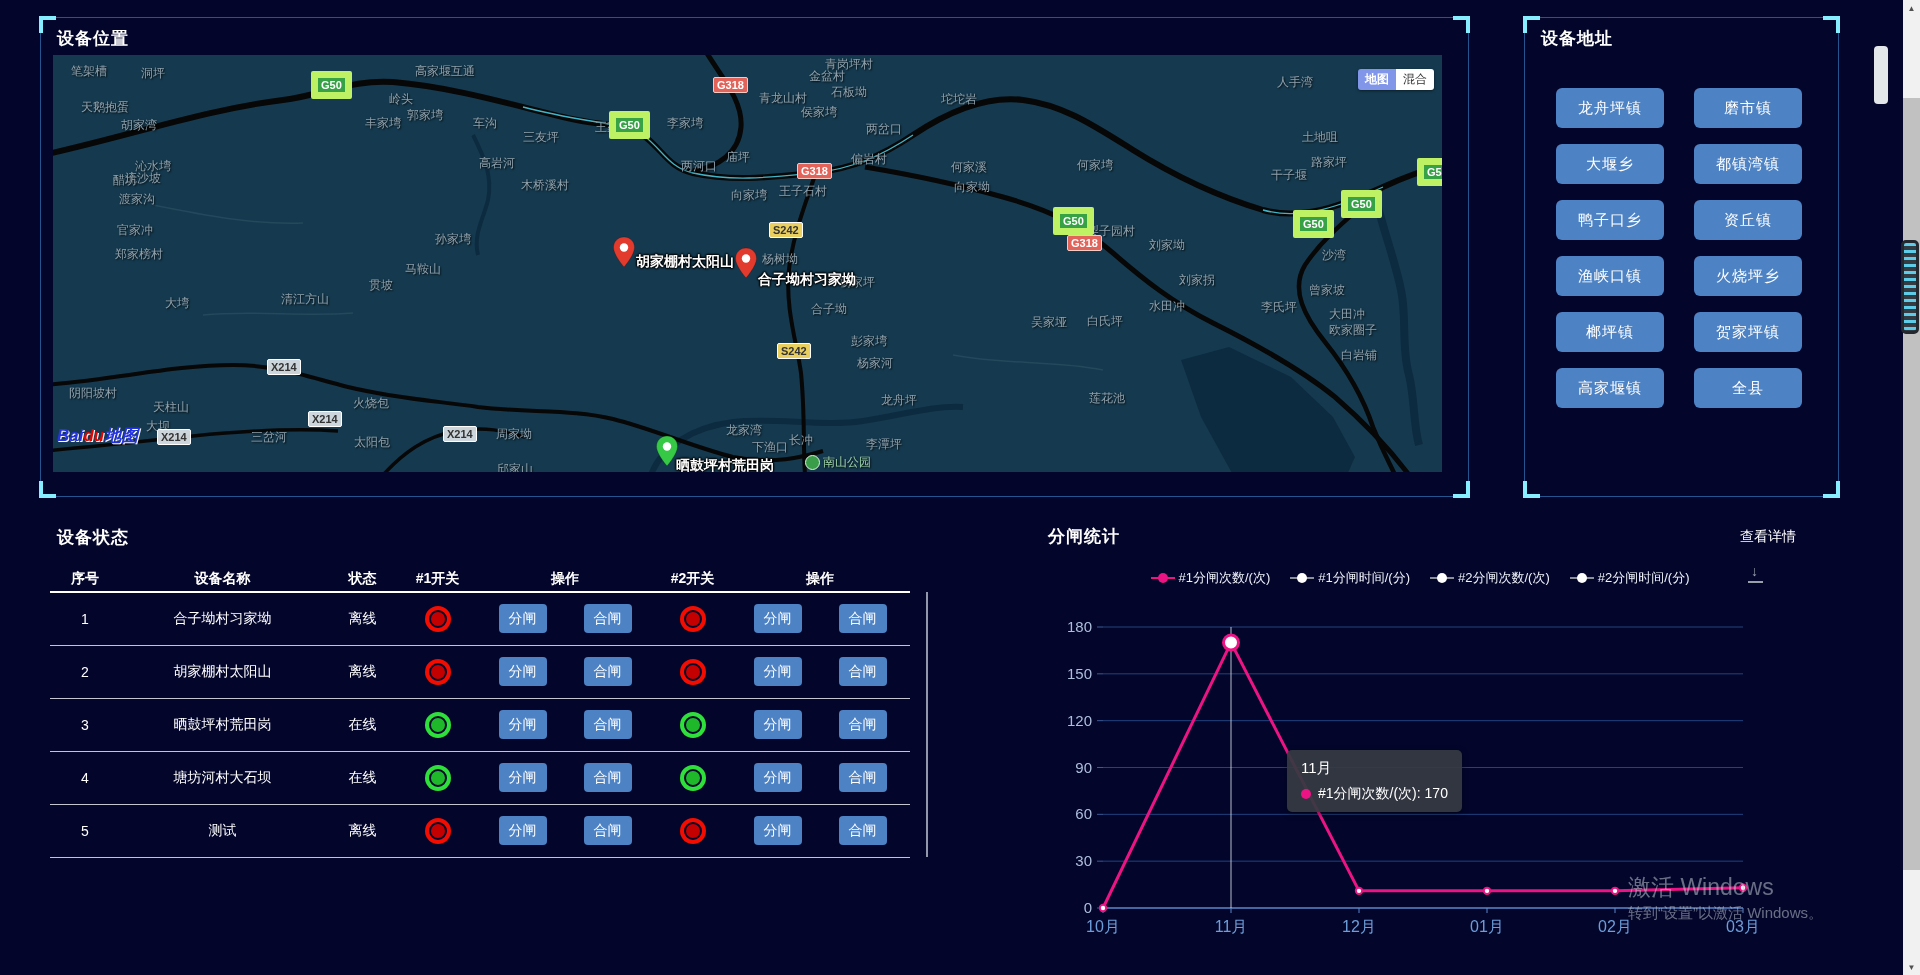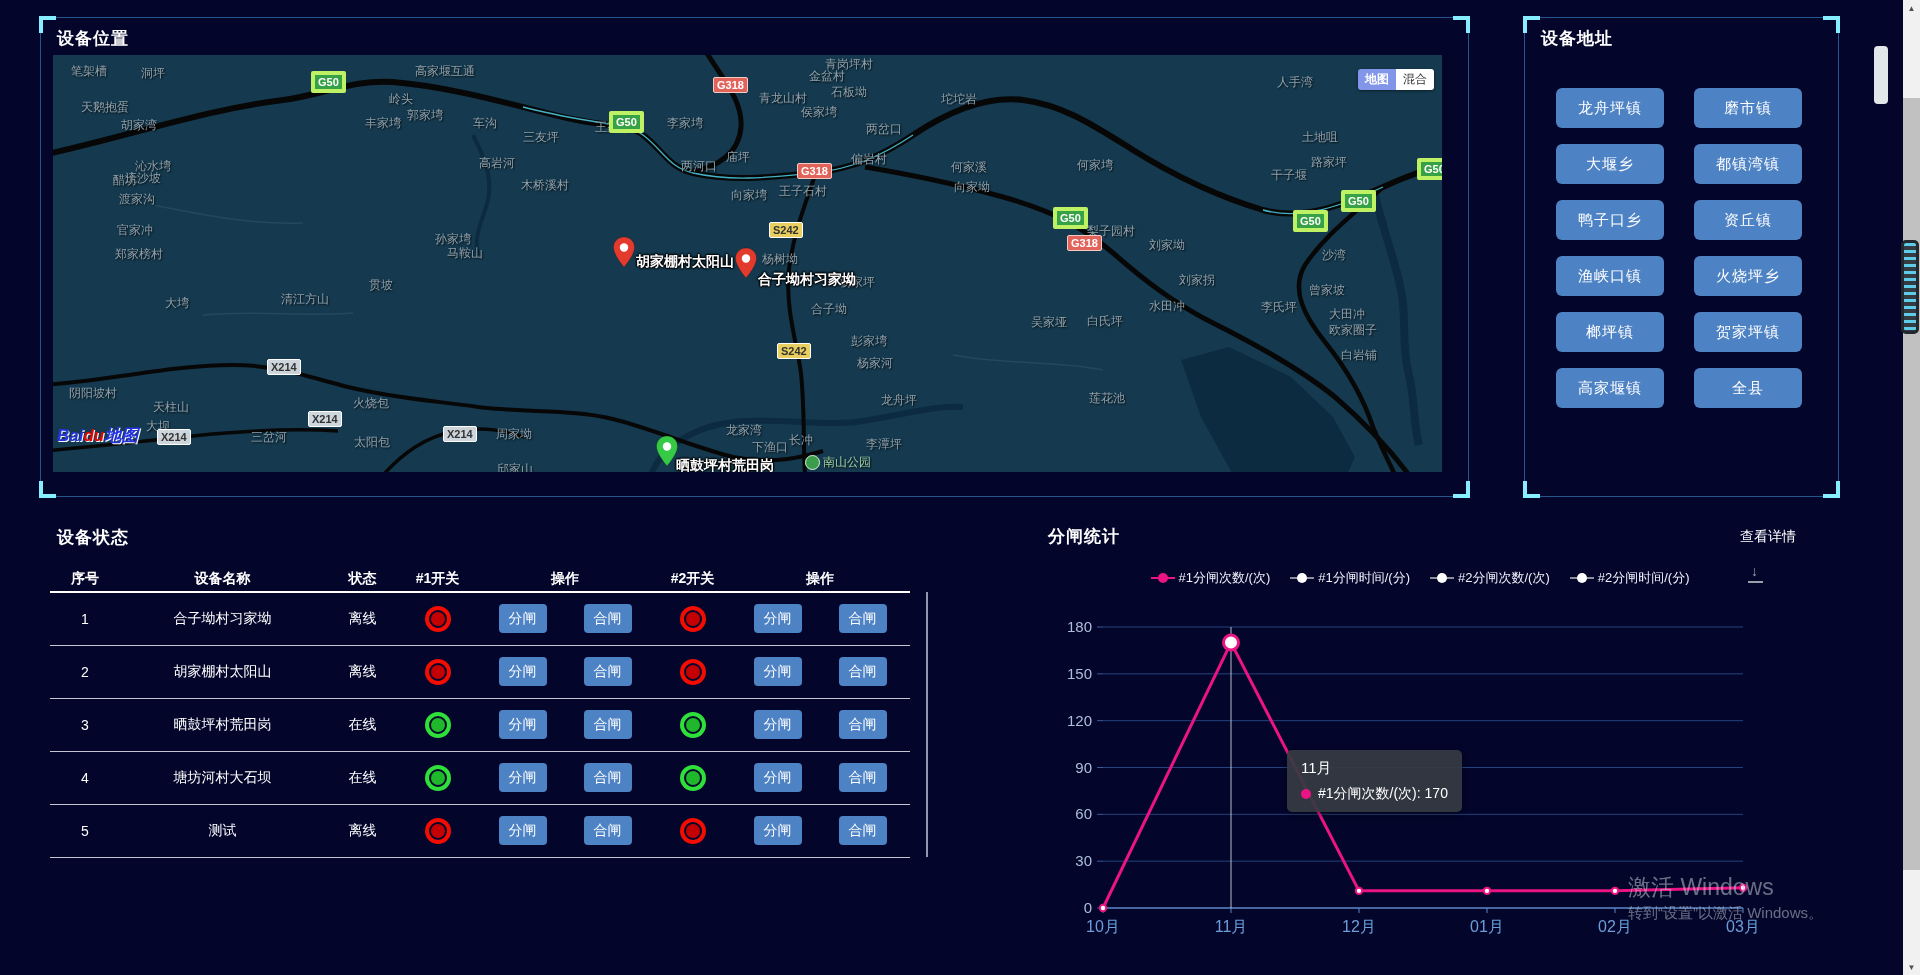--- a/index.html
+++ b/index.html
@@ -12,21 +12,21 @@
   .corner.bl{left:-2px;bottom:-2px;border-left:4px solid #86eeff;border-bottom:4px solid #86eeff;}
   .corner.br{right:-2px;bottom:-2px;border-right:4px solid #86eeff;border-bottom:4px solid #86eeff;}
   .panel-title{position:absolute;left:16px;top:9px;font-size:17px;font-weight:bold;color:#fff;letter-spacing:1px;}
   .section-title{position:absolute;font-size:17px;font-weight:bold;color:#fff;letter-spacing:1px;}
 
   
   .map{position:absolute;left:12px;top:37px;width:1389px;height:417px;background:#153a4f;overflow:hidden;}
   .map svg.roads{position:absolute;left:0;top:0;}
   .map-label{position:absolute;font-size:12px;color:#90a1ac;white-space:nowrap;text-shadow:1px 1px 2px rgba(0,0,0,.9);}
   .badge{position:absolute;font-size:11px;font-weight:bold;padding:0 3px;border-radius:2px;line-height:14px;white-space:nowrap;}
-  .badge.g{background:#37a146;color:#fff;border:4px solid #bef264;}
+  .badge.g{background:#37a146;color:#fff;border:7px solid #bef264;}
   .badge.r{background:#e2635a;color:#fff;border:1px solid #f3cbc5;}
   .badge.y{background:#e9cf5f;color:#333;border:1px solid #fff;}
   .badge.w{background:rgba(225,232,235,.9);color:#333;border:1px solid #fff;}
   .pin{position:absolute;width:24px;height:32px;z-index:5;}
   .pin-label{position:absolute;font-size:14px;font-weight:bold;color:#fff;white-space:nowrap;z-index:6;
     text-shadow:-1px 0 2px #000,1px 0 2px #000,0 -1px 2px #000,0 1px 2px #000;}
   .map-type{position:absolute;left:1305px;top:14px;display:flex;border-radius:3px;overflow:hidden;z-index:7;
     box-shadow:0 1px 3px rgba(0,0,0,.5);font-size:12px;}
   .map-type .chip{padding:2px 7px;cursor:pointer;}
   .chip.active{background:#8196e8;color:#fff;font-weight:bold;}
@@ -149,21 +149,21 @@
           <span class="map-label" style="left: 748px; top: 49px;">侯家塆</span>
           <span class="map-label" style="left: 888px; top: 36px;">坨坨岩</span>
           <span class="map-label" style="left: 813px; top: 66px;">两岔口</span>
           <span class="map-label" style="left: 673px; top: 94px;">庙坪</span>
           <span class="map-label" style="left: 798px; top: 96px;">偏岩村</span>
           <span class="map-label" style="left: 726px; top: 128px;">王子石村</span>
           <span class="map-label" style="left: 678px; top: 132px;">向家塆</span>
           <span class="map-label" style="left: 901px; top: 124px;">向家坳</span>
           <span class="map-label" style="left: 898px; top: 104px;">何家溪</span>
           <span class="map-label" style="left: 1024px; top: 102px;">何家塆</span>
-          <span class="map-label" style="left: 352px; top: 190px; margin-left: 42px;">马鞍山</span>
+          <span class="map-label" style="left: 352px; top: 206px;">马鞍山</span>
           <span class="map-label" style="left: 382px; top: 176px;">孙家塆</span>
           <span class="map-label" style="left: 316px; top: 222px;">贯坡</span>
           <span class="map-label" style="left: 228px; top: 236px;">清江方山</span>
           <span class="map-label" style="left: 112px; top: 240px;">大塆</span>
           <span class="map-label" style="left: 709px; top: 196px;">杨树坳</span>
           <span class="map-label" style="left: 786px; top: 219px;">杨家坪</span>
           <span class="map-label" style="left: 758px; top: 246px;">合子坳</span>
           <span class="map-label" style="left: 1034px; top: 168px;">梨子园村</span>
           <span class="map-label" style="left: 1096px; top: 182px;">刘家坳</span>
           <span class="map-label" style="left: 1126px; top: 217px;">刘家拐</span>

